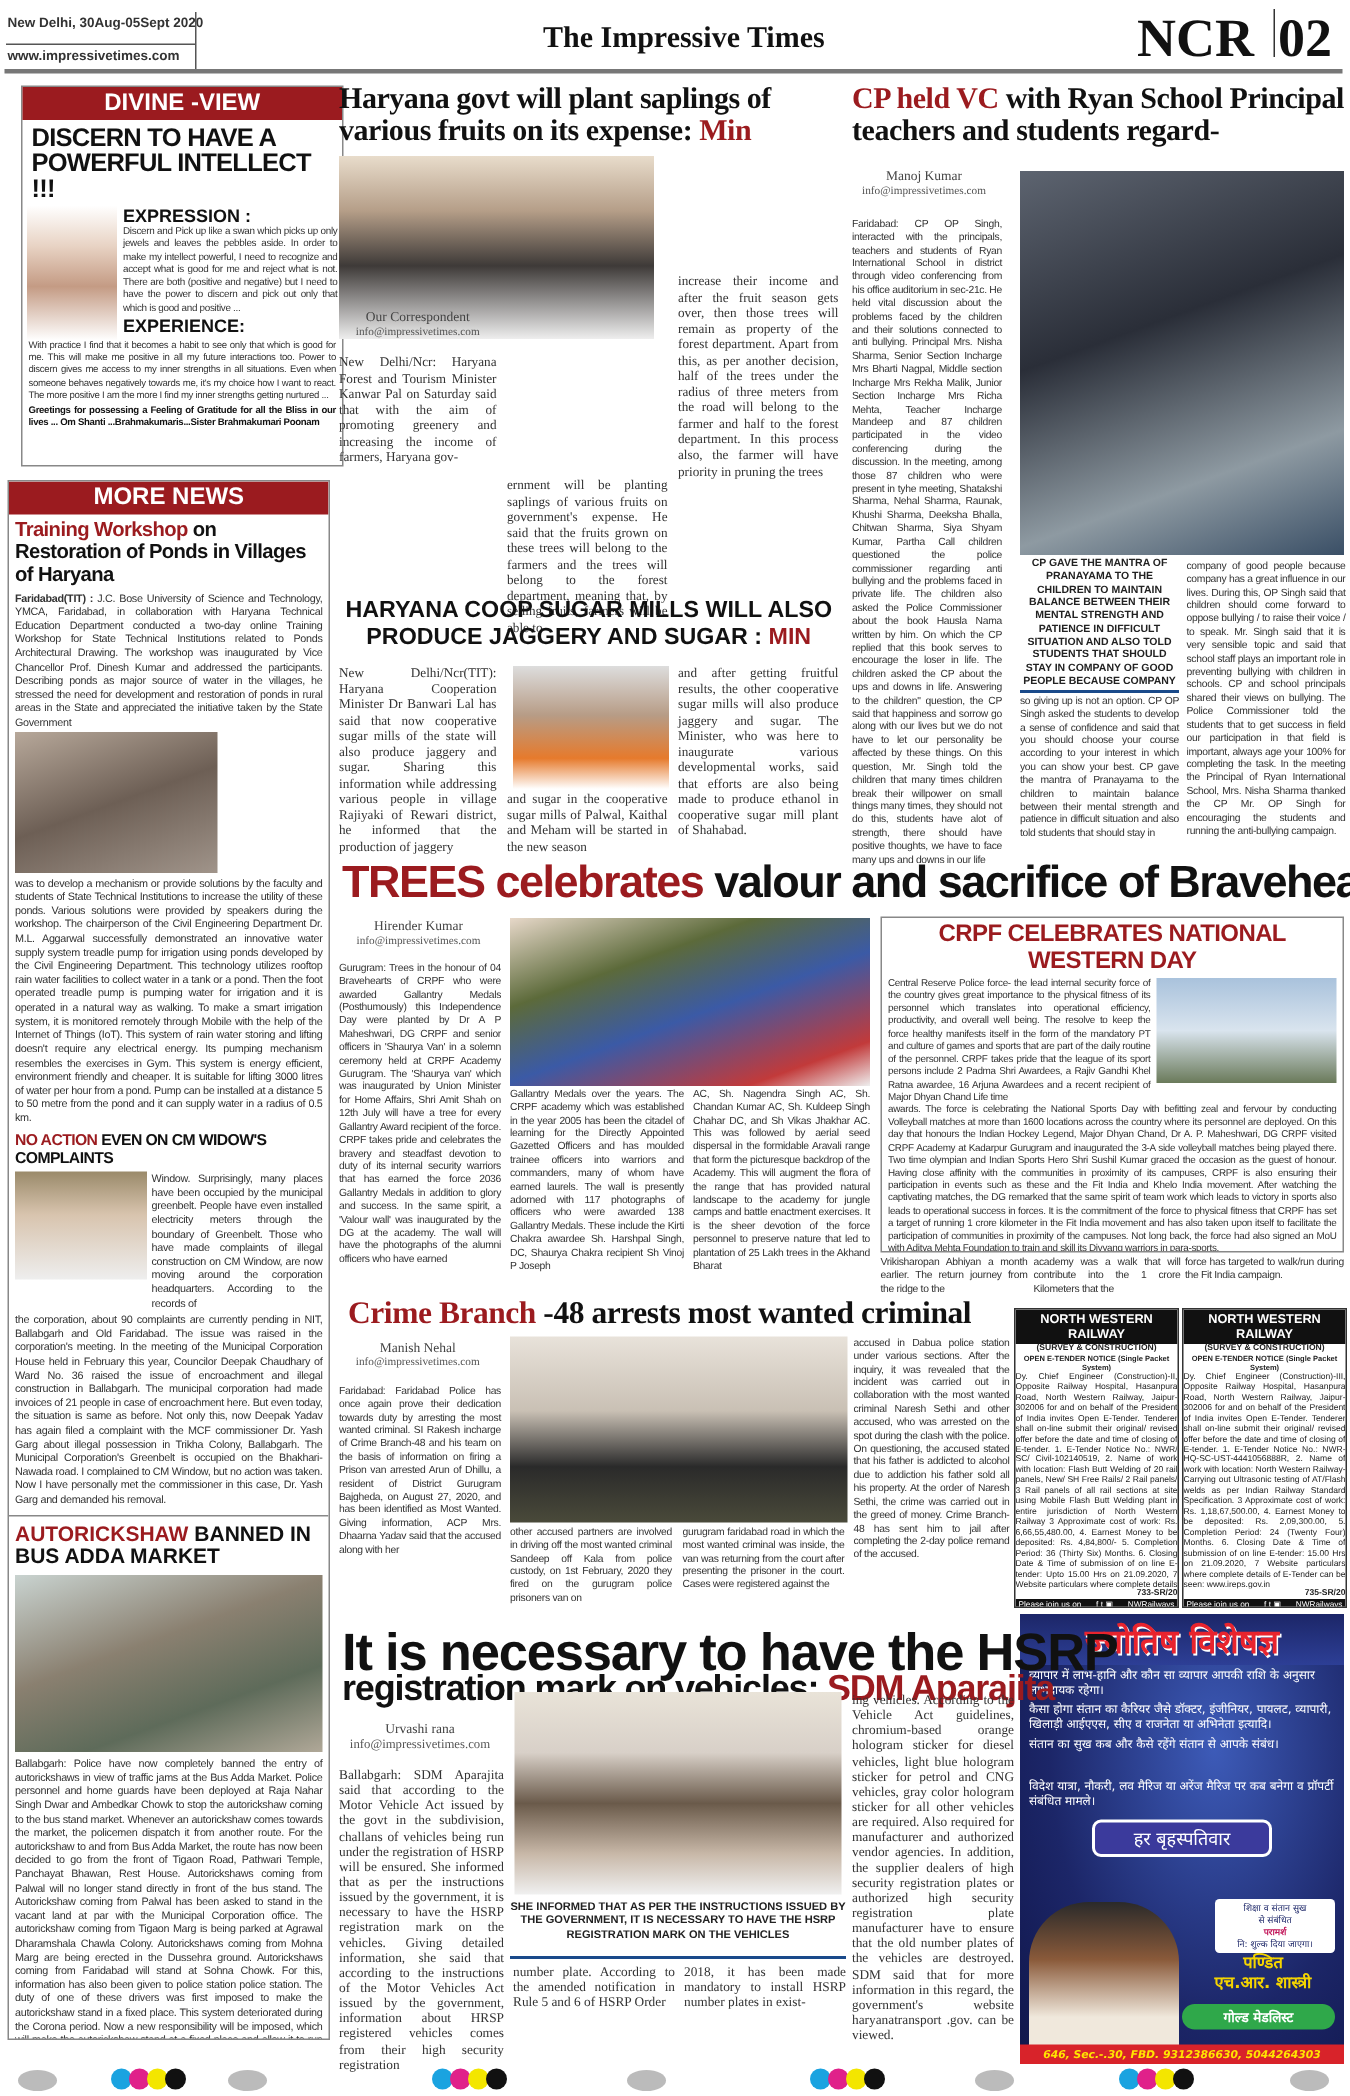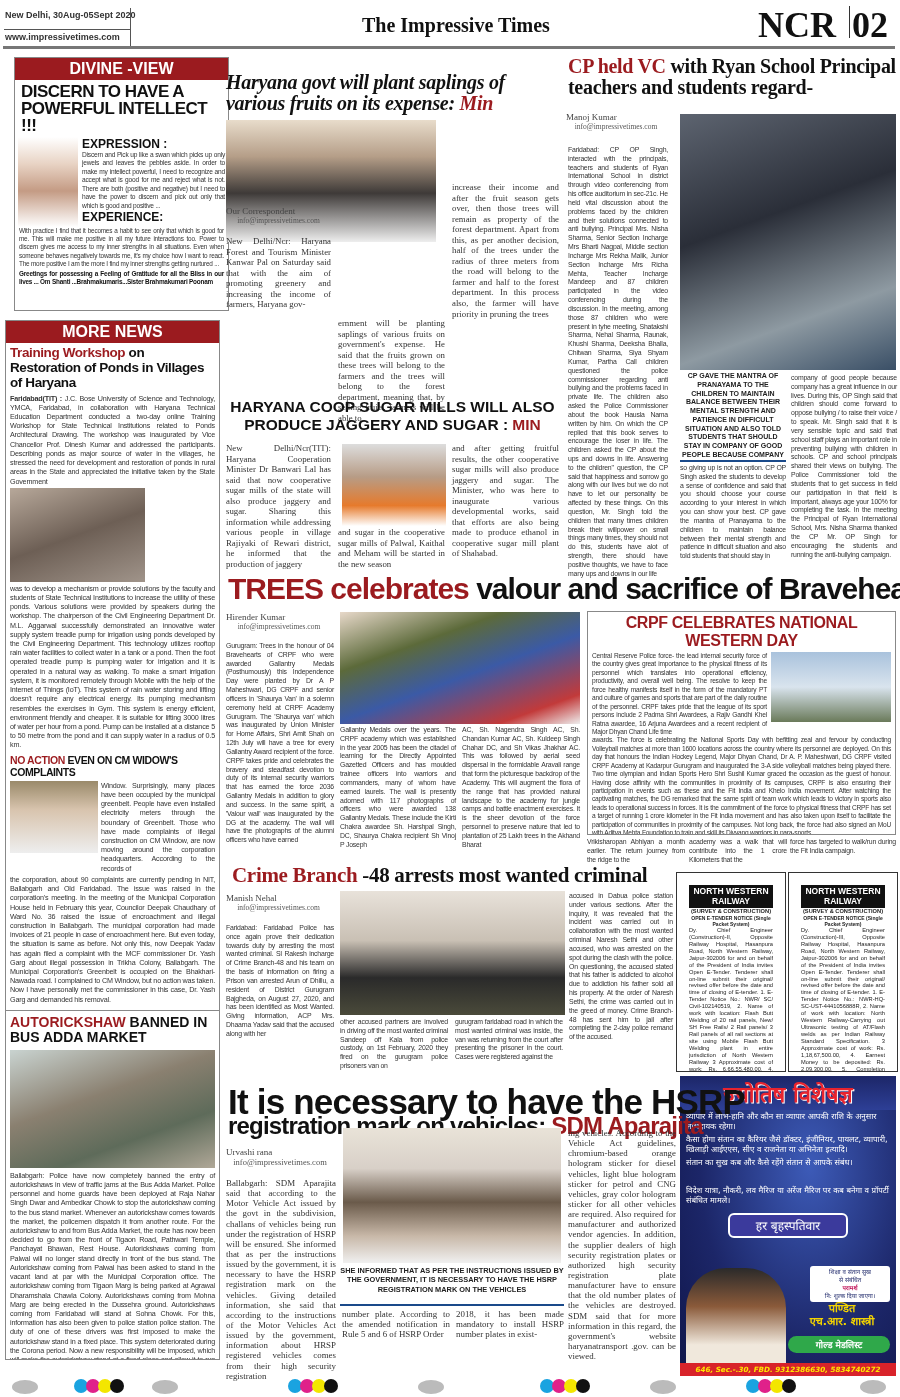--- a/index.html
+++ b/index.html
@@ -6,25 +6,25 @@
 body{width:900px;height:1397px;background:#fff;font-family:"Liberation Serif",serif;color:#222;position:relative;overflow:hidden}
 .abs{position:absolute}
 .cond{font-family:"Liberation Sans",sans-serif;}
 .red{color:#9b1b1f}
 .bodytxt{font-family:"Liberation Sans",sans-serif;font-size:7.2px;line-height:1.28;text-align:justify;color:#333;letter-spacing:-0.2px}
 .sertxt{font-family:"Liberation Serif",serif;font-size:9.2px;line-height:1.2;text-align:justify;color:#333}
 .photo{background:linear-gradient(135deg,#8a7a6a,#c9b9a4 40%,#6a5a4c);}
 .box{border:1px solid #888}
 .banner{background:#9b1b1f;color:#fff;font-family:"Liberation Sans",sans-serif;font-weight:bold;text-align:center}
 .caption{font-family:"Liberation Sans",sans-serif;font-weight:bold;font-size:7.5px;text-align:center;line-height:1.25;color:#222;text-transform:uppercase}
-.byline{font-size:9px;color:#444}
+.byline{text-align:center;font-size:9px;color:#444}
 .email{text-align:center;font-size:7.5px;color:#555}
 .dot{display:inline-block;width:14px;height:14px;border-radius:50%;margin-right:-2px}
 .oval{display:inline-block;width:26px;height:14px;border-radius:50%;background:#bbb}
-.tender{background:#fff;border:1px solid #333;padding:12px;font-family:"Liberation Sans",sans-serif;font-size:5.7px;line-height:1.22;text-align:justify}
+.tender{background:#fff;border:1px solid #333;padding:0;font-family:"Liberation Sans",sans-serif;font-size:5.7px;line-height:1.22;text-align:justify}
 .tender .th{background:#111;color:#fff;font-weight:bold;font-size:10px;text-align:center;padding:1px 0}
 </style>
 </head>
 <body>
 
 <div class="abs" style="left:0;top:0;width:900px;height:48px;">
   <div class="abs cond" style="left:5px;top:10px;font-size:9px;font-weight:bold;color:#333">New Delhi, 30Aug-05Sept 2020</div>
   <div class="abs" style="left:4px;top:29px;width:126px;border-top:1px solid #555"></div>
   <div class="abs cond" style="left:5px;top:32px;font-size:9px;font-weight:bold;color:#333">www.impressivetimes.com</div>
   <div class="abs" style="left:130px;top:8px;height:38px;border-left:1px solid #555"></div>
@@ -71,21 +71,21 @@
   <div class="bodytxt" style="padding:0 4px">the corporation, about 90 complaints are currently pending in NIT, Ballabgarh and Old Faridabad. The issue was raised in the corporation's meeting. In the meeting of the Municipal Corporation House held in February this year, Councilor Deepak Chaudhary of Ward No. 36 raised the issue of encroachment and illegal construction in Ballabgarh. The municipal corporation had made invoices of 21 people in case of encroachment here. But even today, the situation is same as before. Not only this, now Deepak Yadav has again filed a complaint with the MCF commissioner Dr. Yash Garg about illegal possession in Trikha Colony, Ballabgarh. The Municipal Corporation's Greenbelt is occupied on the Bhakhari-Nawada road. I complained to CM Window, but no action was taken. Now I have personally met the commissioner in this case, Dr. Yash Garg and demanded his removal.</div>
 
   <div style="border-top:1px solid #888;margin-top:6px"></div>
   <div class="cond" style="font-size:14px;font-weight:bold;line-height:1.1;padding:4px 4px;color:#111">
     <span class="red">AUTORICKSHAW</span><span> BANNED IN BUS ADDA MARKET</span>
   </div>
   <div class="photo" style="margin:0 4px;height:118px;background:linear-gradient(160deg,#c9d3d0,#8a8070 40%,#5e6b5a 70%,#b0a898)"></div>
   <div class="bodytxt" style="padding:3px 4px">Ballabgarh: Police have now completely banned the entry of autorickshaws in view of traffic jams at the Bus Adda Market. Police personnel and home guards have been deployed at Raja Nahar Singh Dwar and Ambedkar Chowk to stop the autorickshaw coming to the bus stand market. Whenever an autorickshaw comes towards the market, the policemen dispatch it from another route. For the autorickshaw to and from Bus Adda Market, the route has now been decided to go from the front of Tigaon Road, Pathwari Temple, Panchayat Bhawan, Rest House. Autorickshaws coming from Palwal will no longer stand directly in front of the bus stand. The Autorickshaw coming from Palwal has been asked to stand in the vacant land at par with the Municipal Corporation office. The autorickshaw coming from Tigaon Marg is being parked at Agrawal Dharamshala Chawla Colony. Autorickshaws coming from Mohna Marg are being erected in the Dussehra ground. Autorickshaws coming from Faridabad will stand at Sohna Chowk. For this, information has also been given to police station police station. The duty of one of these drivers was first imposed to make the autorickshaw stand in a fixed place. This system deteriorated during the Corona period. Now a new responsibility will be imposed, which will make the autorickshaw stand at a fixed place and allow it to run on the route according to the number.</div>
 </div>
 
-<div class="abs" style="left:226px;top:72px;width:333px;font-style:italic;">
+<div class="abs" style="left:226px;top:56px;width:333px;">
   <div style="font-size:20px;font-weight:bold;line-height:1.05;color:#111;letter-spacing:-0.3px">
     <span>Haryana govt will plant saplings of various fruits on its expense: </span><span class="red">Min</span>
   </div>
   <div style="display:flex;margin-top:6px">
     <div class="photo" style="width:210px;height:122px;flex:none;background:linear-gradient(#e8dccb,#b59e88 30%,#3e3a38 60%,#eee)"></div>
   </div>
 </div>
 
 <div class="abs" style="left:226px;top:180px;width:333px;height:1px"></div>
 <div class="abs" style="left:226px;top:206px;width:105px">
@@ -196,21 +196,21 @@
     <div>शिक्षा व संतान सुख</div>
     <div>से संबंधित</div>
     <div style="color:#c2185b;font-weight:bold">परामर्श</div>
     <div>नि: शुल्क दिया जाएगा।</div>
   </div>
   <div style="position:absolute;left:110px;top:226px;width:104px;text-align:center;color:#f4d400;font-weight:bold;font-size:11px;line-height:1.2">
     <div>पण्डित</div>
     <div>एच.आर. शास्त्री</div>
   </div>
   <div style="position:absolute;left:108px;top:260px;width:102px;background:#2fa84a;color:#fff;border-radius:12px;text-align:center;font-size:9px;padding:2px 0;font-weight:bold">गोल्ड मेडलिस्ट</div>
-  <div style="position:absolute;left:0;bottom:0;width:216px;background:#d8232a;color:#ffe600;font-weight:bold;font-style:italic;font-size:7.2px;text-align:center;padding:2px 0">646, Sec.-.30, FBD. 9312386630, 5834740272</div>
+  <div style="position:absolute;left:0;bottom:0;width:216px;background:#d8232a;color:#ffe600;font-weight:bold;font-style:italic;font-size:7.2px;text-align:center;padding:2px 0">646, Sec.-.30, FBD. 9312386630, 5044264303</div>
 </div>
 
 <div class="abs" style="left:228px;top:1084px;width:450px;font-size:35px;font-weight:bold;color:#111;line-height:1;letter-spacing:-0.8px;white-space:nowrap;font-family:'Liberation Sans',sans-serif">It is necessary to have the HSRP</div>
 <div class="abs cond" style="left:228px;top:1112px;width:450px;font-size:24px;font-weight:bold;color:#111;letter-spacing:-0.8px;white-space:nowrap">
   <span>registration mark on vehicles: </span><span class="red">SDM Aparajita</span>
 </div>
 <div class="abs" style="left:226px;top:1147px;width:108px">
   <div class="byline">Urvashi rana</div>
   <div class="email" style="font-size:8.5px">info@impressivetimes.com</div>
 </div>

